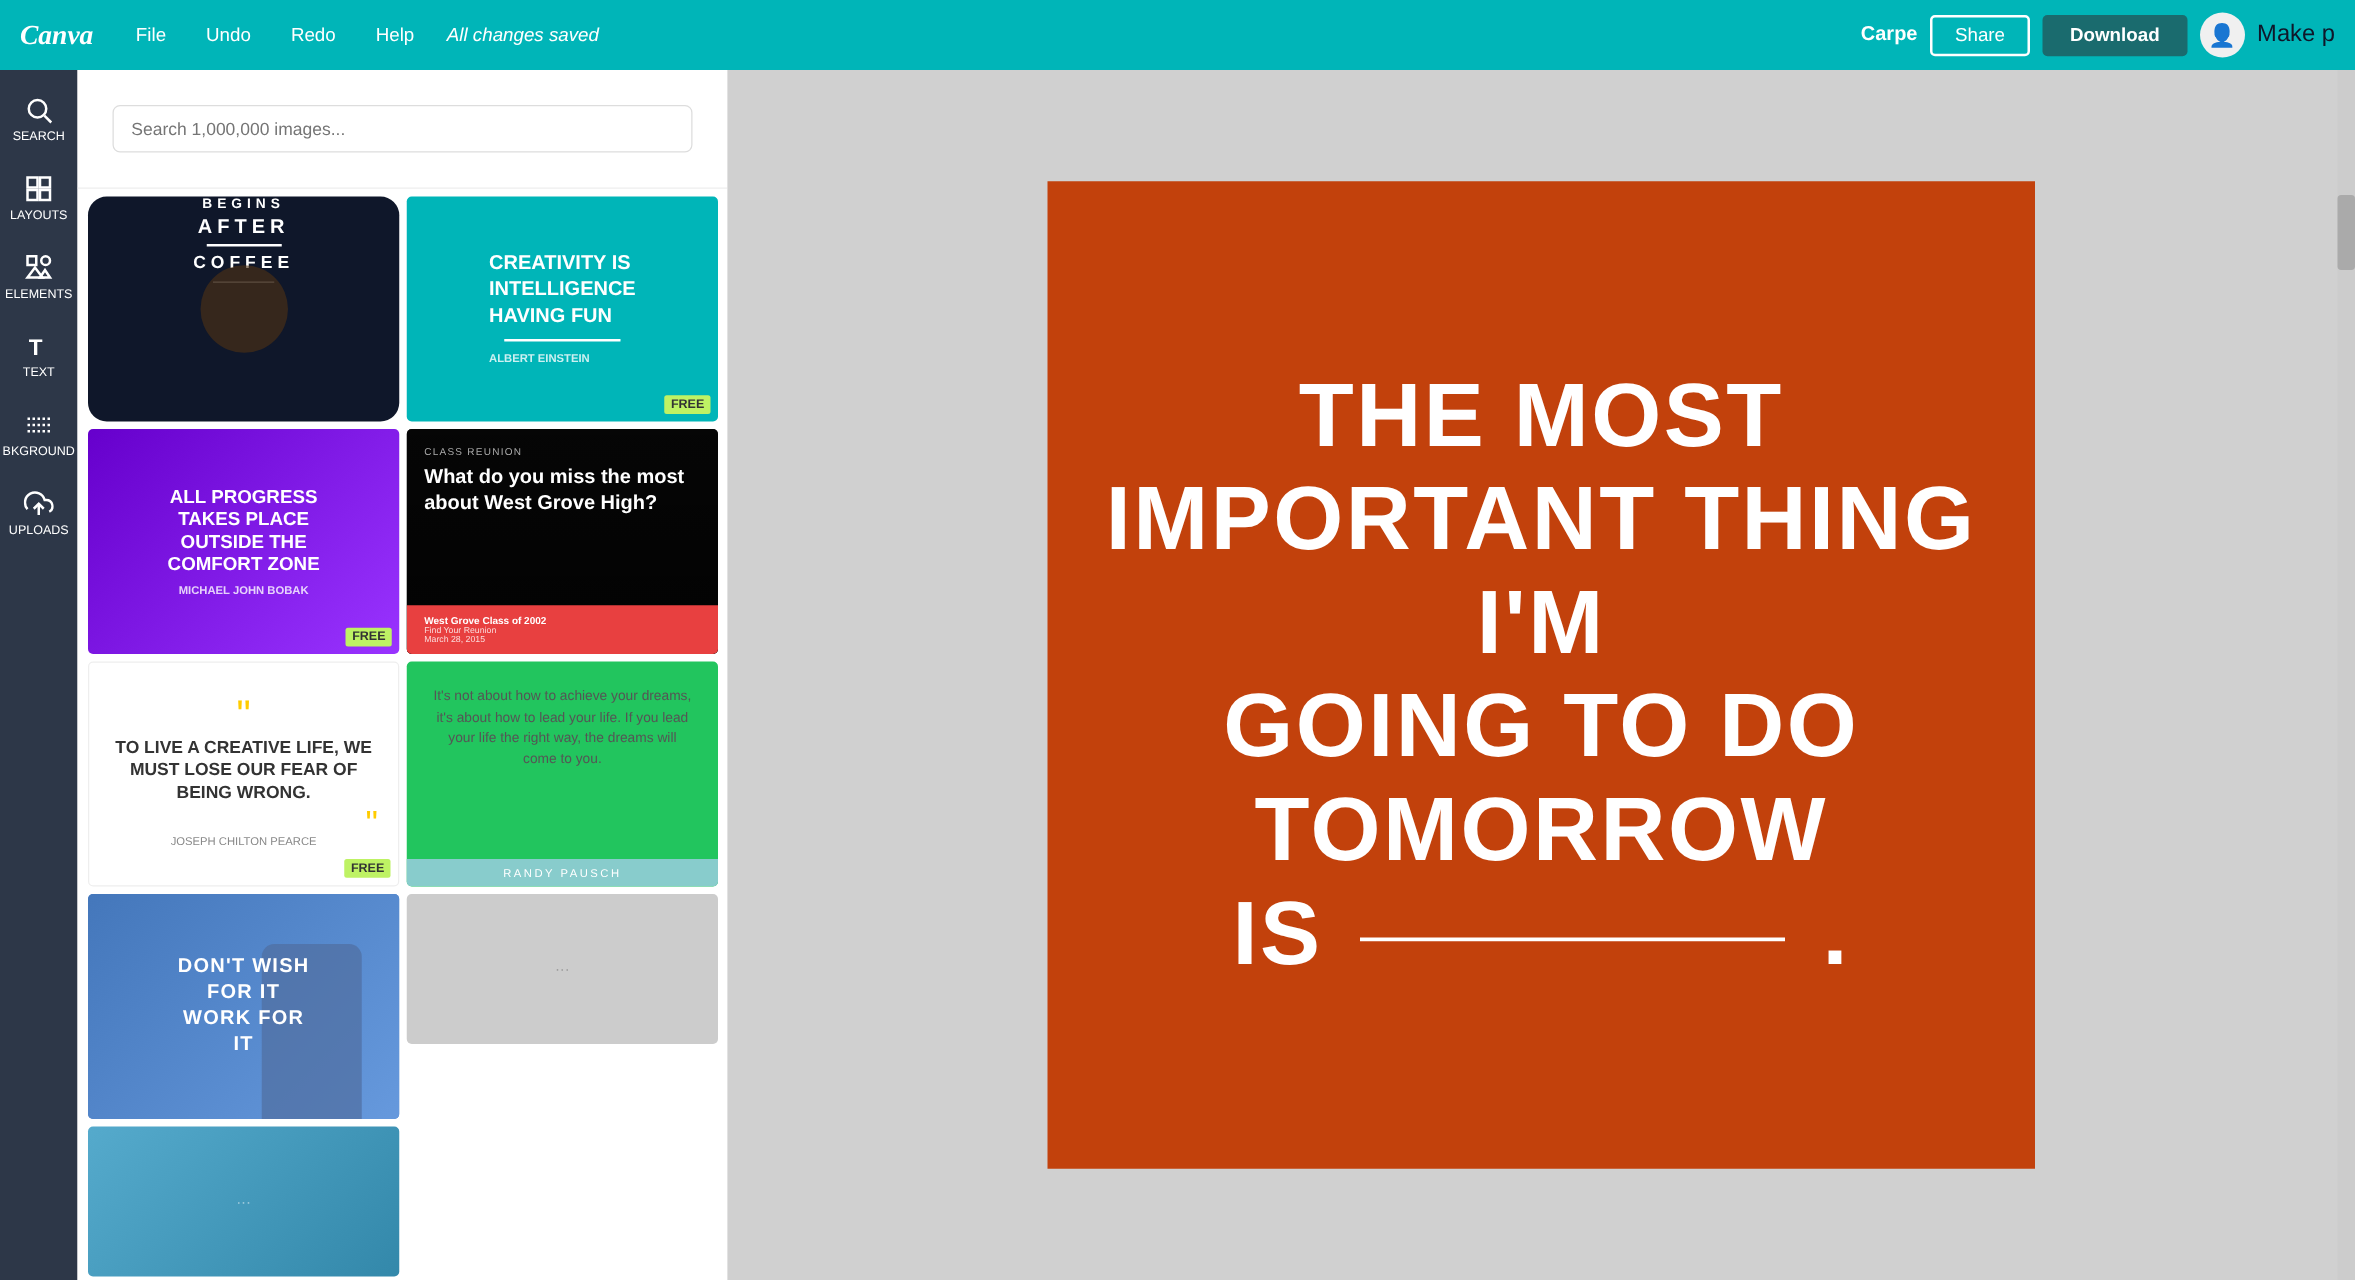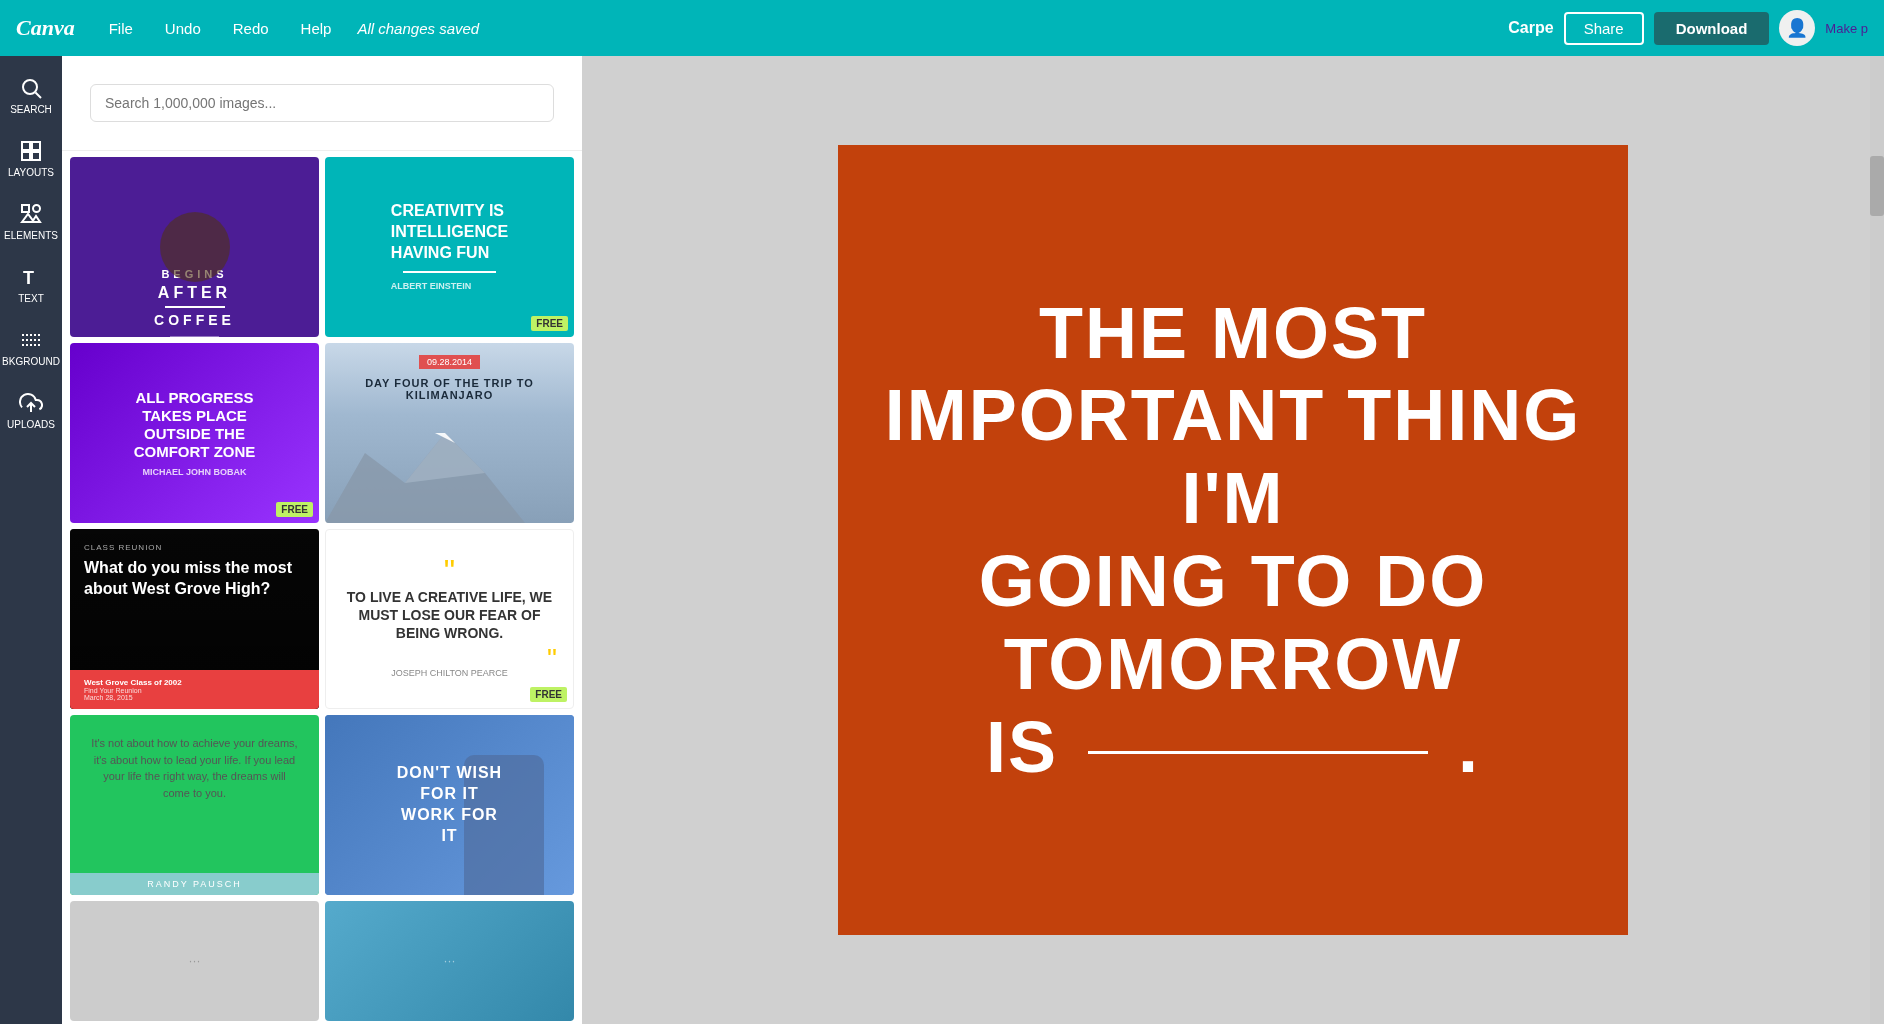--- a/index.html
+++ b/index.html
@@ -71,22 +71,22 @@
       height: 36px;
       border-radius: 50%;
       background: #f0f0f0;
       overflow: hidden;
       display: flex;
       align-items: center;
       justify-content: center;
       font-size: 18px;
     }
     .btn-make {
-      color: #4c1d95;
-      font-size: 13px;
+      color: #0f172a;
+      font-size: 19px;
       cursor: pointer;
     }
 
     
     .main-layout {
       display: flex;
       height: calc(1024px - 56px);
     }
 
     
@@ -157,24 +157,25 @@
       background: #bef264;
       color: #333;
       font-size: 10px;
       font-weight: bold;
       padding: 2px 5px;
       border-radius: 2px;
     }
 
     
     .t1 {
-      background: #4c1d95;
-      display: flex;
-      align-items: flex-end;
-      justify-content: center;
+      background: #0f172a;
+      display: flex;
+      align-items: flex-start;
+      justify-content: center;
+      border-radius: 15px;
     }
     .t1-text {
       text-align: center;
       color: white;
       font-size: 13px;
       letter-spacing: 3px;
       font-weight: bold;
     }
 
     
@@ -470,30 +471,20 @@
         <div class="t3-text">
           <div>ALL PROGRESS</div>
           <div>TAKES PLACE</div>
           <div>OUTSIDE THE</div>
           <div>COMFORT ZONE</div>
           <div class="t3-sub">Michael John Bobak</div>
         </div>
         <div class="badge-free">FREE</div>
       </div>
 
-      <div class="template-card t4">
-        <div style="background:#e05050;color:white;font-size:9px;padding:2px 8px;margin-bottom:8px;">09.28.2014</div>
-        <div class="t4-title">DAY FOUR OF THE TRIP TO<br>KILIMANJARO</div>
-
-        <svg class="t4-mountain" viewBox="0 0 200 100">
-          <polygon points="0,100 40,30 80,60 120,10 160,50 200,100" fill="#8899aa" opacity="0.8"></polygon>
-          <polygon points="80,60 120,10 160,50" fill="#aabbcc" opacity="0.6"></polygon>
-          <polygon points="110,10 120,10 130,20" fill="white" opacity="0.9"></polygon>
-        </svg>
-      </div>
 
       <div class="template-card t5">
         <div style="position:absolute;top:0;left:0;right:0;bottom:0;background:rgba(0,0,0,0.5);background-image:linear-gradient(rgba(0,0,0,0.3),rgba(0,0,0,0.7));"></div>
         <div style="position:relative;z-index:2;">
           <div style="color:#aaa;font-size:8px;text-transform:uppercase;letter-spacing:1px;margin-bottom:6px;">CLASS REUNION</div>
           <div class="t5-title">What do you miss the most about West Grove High?</div>
         </div>
         <div style="background:#e84040;padding:8px 14px;position:absolute;bottom:0;left:0;right:0;z-index:2;">
           <div style="color:white;font-size:8px;font-weight:bold;">West Grove Class of 2002</div>
           <div style="color:rgba(255,255,255,0.8);font-size:7px;">Find Your Reunion<br>March 28, 2015</div>

